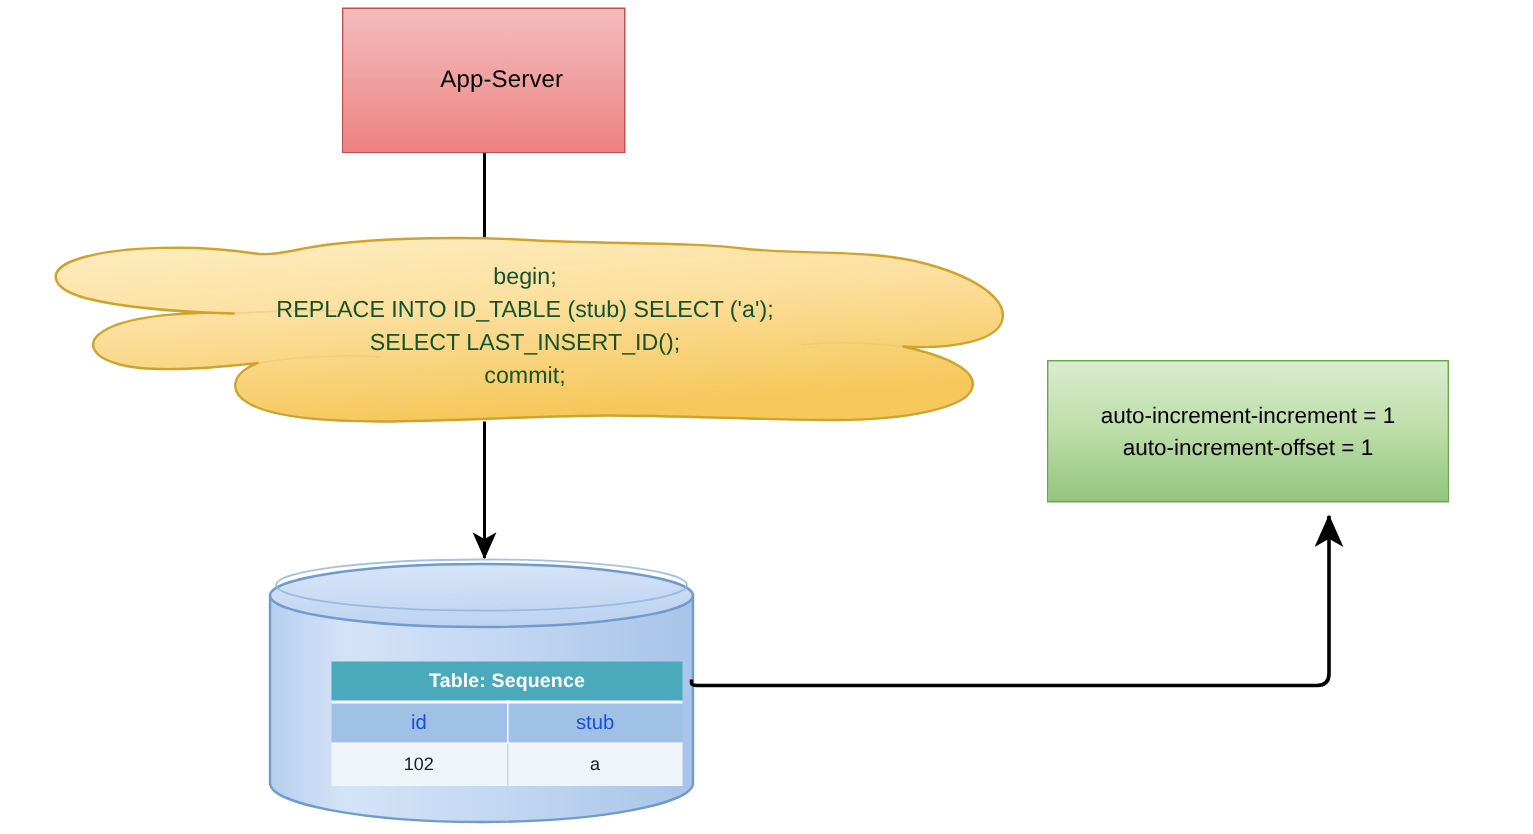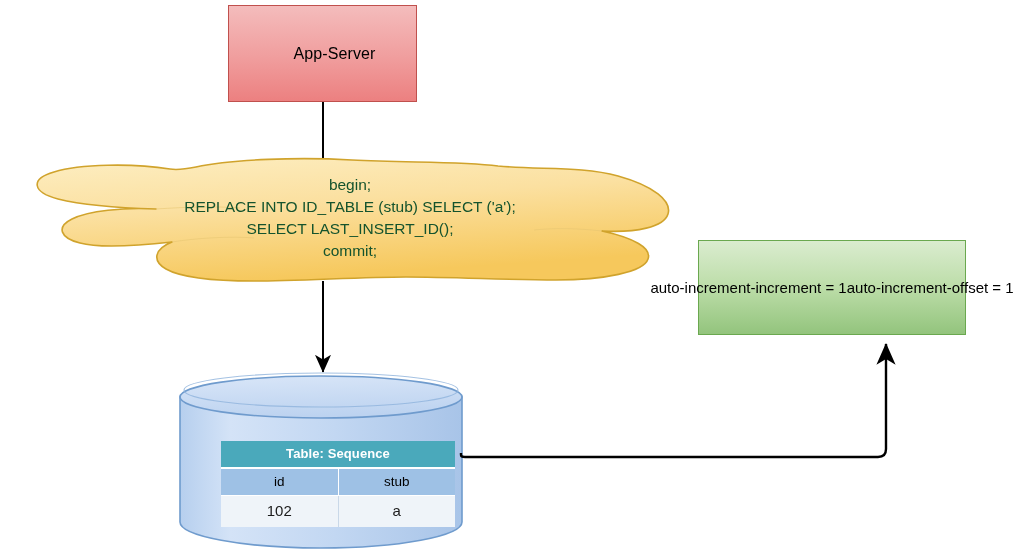--- a/index.html
+++ b/index.html
@@ -64,21 +64,21 @@
   .node-config {
     position: absolute;
     left: 698px;
     top: 240px;
     width: 268px;
     height: 95px;
     box-sizing: border-box;
     border: 1.5px solid #6aa84f;
     background: linear-gradient(to bottom, #daeccf 0%, #bcdda8 50%, #93c47d 100%);
     display: flex;
-    flex-direction: row;
+    flex-direction: column;
     align-items: center;
     justify-content: center;
   }
   .node-config .line {
     font-size: 15px;
     line-height: 21px;
     color: #000000;
     white-space: nowrap;
   }
 
@@ -96,32 +96,32 @@
     color: #ffffff;
     font-size: 13px;
     font-weight: bold;
     text-align: center;
     padding: 5px 0 6px 0;
     border-bottom: 2px solid #ffffff;
     letter-spacing: 0.1px;
   }
   .db-table .col-head {
     background: #9ec1e5;
-    color: #000000;
+    color: #1d4ed8;
     font-size: 13.5px;
     text-align: center;
     padding: 5px 0 6px 0;
     border-right: 1.5px solid #ffffff;
     border-bottom: 1.5px solid #ffffff;
   }
   .db-table .col-head:last-child { border-right: none; margin-left: 38px; }
   .db-table .data-cell {
     background: #eff4f9;
     color: #1b1b1b;
-    font-size: 15px;
+    font-size: 12px;
     text-align: center;
     padding: 6px 0 8px 0;
     border-right: 1.5px solid #c9d8e8;
   }
   .db-table .data-cell:last-child { border-right: none; }
 </style>
 </head>
 <body>
 
 <div id="canvas">

